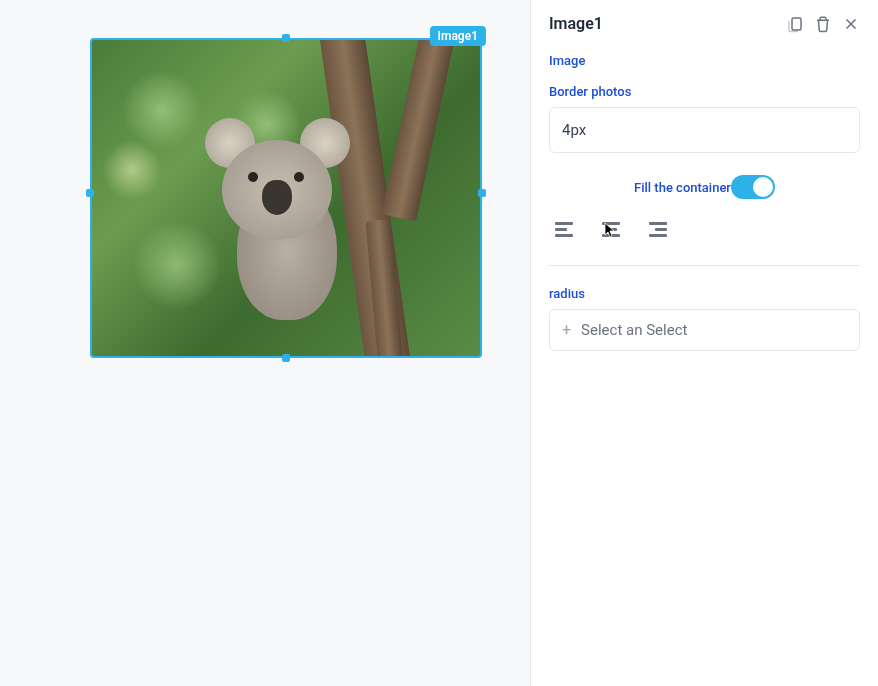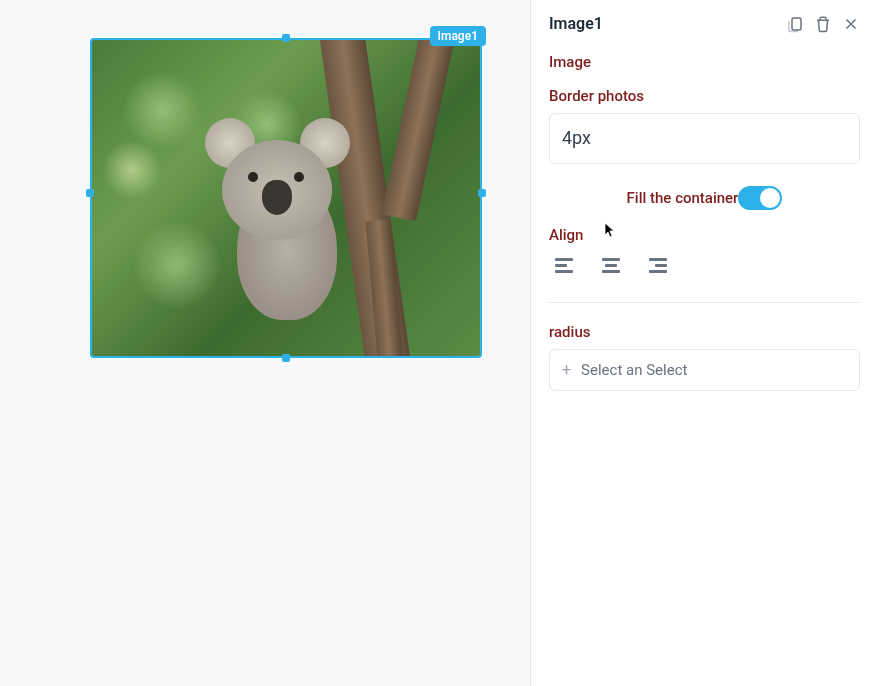--- a/index.html
+++ b/index.html
@@ -174,41 +174,41 @@
       display: flex;
       flex-direction: column;
       gap: 16px;
     }
     .field-group {
       display: flex;
       flex-direction: column;
       gap: 8px;
     }
     .field-label {
-      font-size: 15px;
-      color: #7f1d1d;
+      font-size: 13px;
+      color: #1d4ed8;
       font-weight: 500;
     }
     .field-input {
       width: 100%;
       border: 1px solid #e5e7eb;
       border-radius: 6px;
       padding: 10px 12px;
       font-size: 14px;
       font-family: "SFMono-Regular", Consolas, "Liberation Mono", Menlo, monospace;
       color: #374151;
       line-height: 1.6;
       word-break: break-all;
       white-space: pre-wrap;
       background: white;
       resize: none;
     }
     .field-input-text {
       font-family: -apple-system, BlinkMacSystemFont, "Segoe UI", Roboto, sans-serif;
-      font-size: 18px;
+      font-size: 15px;
     }
     .toggle-row {
       display: flex;
       justify-content: center;
       align-items: center;
       padding-top: 6px;
     }
     .toggle {
       width: 44px;
       height: 24px;
@@ -351,21 +351,20 @@
     </div>
 
     <div class="toggle-row">
       <div class="field-label">Fill the container</div>
       <div class="toggle">
         <div class="toggle-knob"></div>
       </div>
     </div>
 
     <div class="field-group">
-      <div class="field-label">Align</div>
       <div class="align-buttons">
         <div class="align-btn al-left">
           <div class="align-line ln1"></div>
             <div class="align-line ln2"></div>
             <div class="align-line ln3"></div>
         </div>
         <div class="align-btn al-center">
           <div class="align-line ln1"></div>
             <div class="align-line ln2"></div>
             <div class="align-line ln3"></div>

